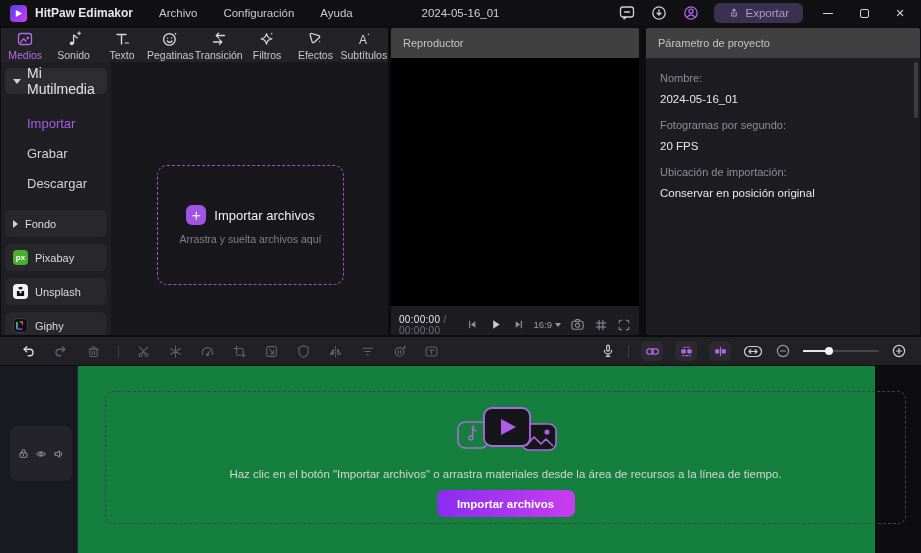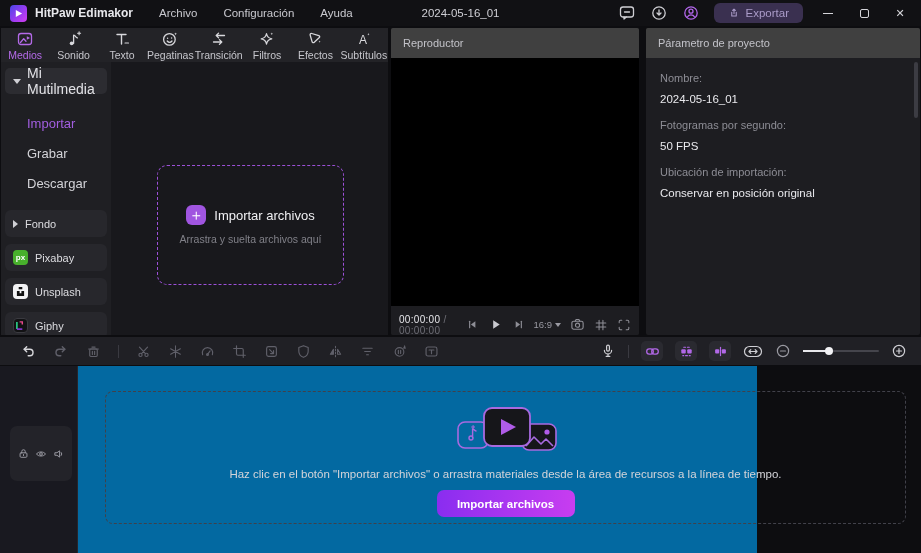--- a/index.html
+++ b/index.html
@@ -90,21 +90,21 @@
   .tool-divider { width:1px; height:13px; background:#3a3a41; }
   #toolbar-right { margin-left:auto; display:flex; align-items:center; gap:12px; padding-right:14px; }
   .ptool { width:22px; height:20px; background:#2a2a30; border-radius:5px; display:flex;
     align-items:center; justify-content:center; color:#b268e8; }
   #zoom-slider-track { width:76px; height:2px; background:#45454c; border-radius:1px; position:relative; }
   #zoom-slider-fill { position:absolute; left:0; top:0; height:2px; width:26px; background:#e8e8ec; }
   #zoom-slider-handle { position:absolute; left:22px; top:-3px; width:8px; height:8px;
     border-radius:50%; background:#f2f2f5; }
 
   
-  #timeline { position:absolute; left:0; top:366px; width:757px; height:187px; background:#0369a1; }
+  #timeline { position:absolute; left:0; top:366px; width:875px; height:187px; background:#15803d; }
   #track-col { position:absolute; left:0; top:0; width:78px; height:100%; background:#191920; border-right:1px solid #26262c; }
   #track-card { position:absolute; left:10px; top:60px; width:62px; height:55px; background:#232329;
     border-radius:7px; display:flex; align-items:center; justify-content:center; gap:6px; color:#9a9aa2; }
   #drop-zone { position:absolute; left:105px; top:25px; width:801px; height:133px;
     border:1px dashed #41414a; border-radius:8px; display:flex; flex-direction:column;
     align-items:center; padding-top:10px; }
   #dz-hint { margin-top:10px; font-size:11.5px; color:#d4d4d9; }
   #dz-button { margin-top:10px; width:138px; height:27px; border:none; border-radius:7px;
     background:linear-gradient(90deg,#8a2df0,#c83df0); color:#fff; font-size:11.5px; font-weight:bold;
     font-family:"Liberation Sans",sans-serif; }
@@ -312,21 +312,21 @@
 <div id="panel-right" class="panel">
   <div class="panel-header">
     <span>Párametro de proyecto</span>
   </div>
   <div class="param-field">
     <div class="param-label">Nombre:</div>
     <div class="param-value">2024-05-16_01</div>
   </div>
   <div class="param-field">
     <div class="param-label">Fotogramas por segundo:</div>
-    <div class="param-value">50 FPS</div>
+    <div class="param-value">20 FPS</div>
   </div>
   <div class="param-field">
     <div class="param-label">Ubicación de importación:</div>
     <div class="param-value">Conservar en posición original</div>
   </div>
   <div id="right-scrollbar"></div>
 </div>
 
 <div id="toolbar">
   <div id="toolbar-left">

